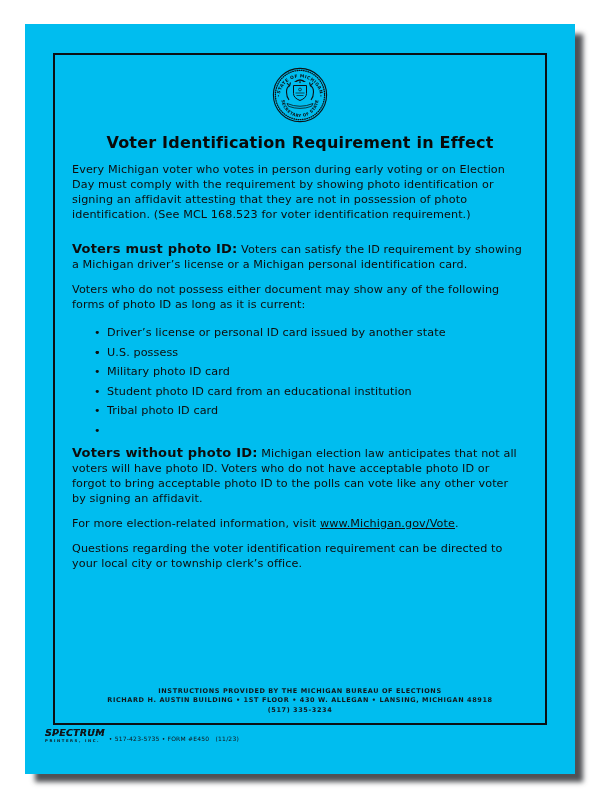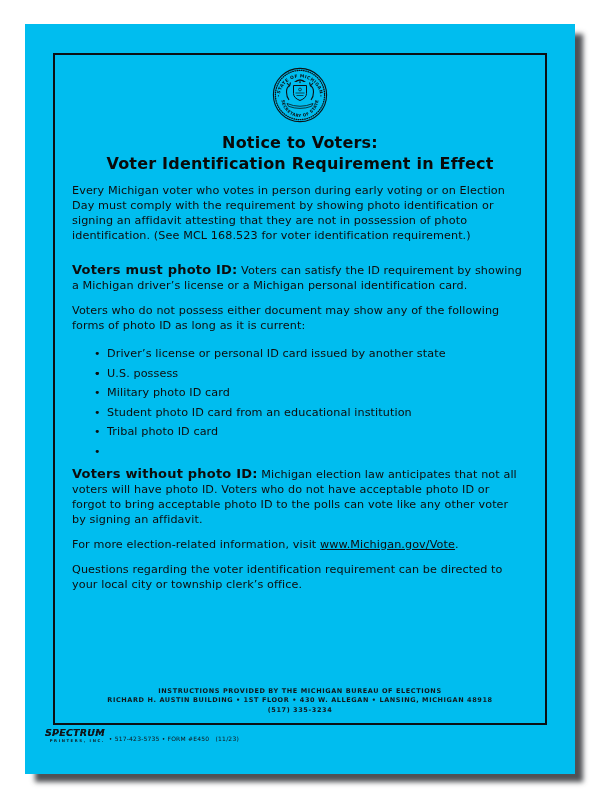--- a/index.html
+++ b/index.html
@@ -68,21 +68,20 @@
     text-align:center;
     font-weight:bold;
     font-size:6.5px;line-height:9.5px;
     letter-spacing:.6px;
     color:#10181c;
   }
   .printer{
     position:absolute;left:20px;top:704px;
     display:flex;align-items:flex-end;
     color:#101418;
-    text-align:right;
   }
   .printer .logoblock{display:flex;flex-direction:column;line-height:1;}
   .printer .logo{
     font-style:italic;font-weight:bold;
     font-size:9.5px;letter-spacing:.2px;
     background:repeating-linear-gradient(to bottom,#101418 0,#101418 2px,#00bdef 2px,#00bdef 2.8px);
     -webkit-background-clip:text;background-clip:text;
   }
   .printer .logosub{
     font-size:3.8px;font-weight:bold;letter-spacing:1.6px;margin-top:1px;
@@ -117,21 +116,20 @@
         <path d="M22 15 Q28 9.5 34 15 L31.5 15 Q28 12.5 24.5 15 Z" fill="#0d1114"></path>
         <path d="M26.8 14.6 h2.4 l-1.2 2 z" fill="#0d1114"></path>
         <path d="M21.5 18.5 h13 v8 q0 4.5 -6.5 7 q-6.5 -2.5 -6.5 -7 z" fill="none" stroke="#0d1114" stroke-width="1"></path>
         <circle cx="28" cy="22.5" r="1.4" fill="none" stroke="#0d1114" stroke-width="0.7"></circle>
         <path d="M23.5 26 h9 M24.5 28.5 h7" stroke="#0d1114" stroke-width="0.7"></path>
         <path d="M17.5 19 q-3 1 -3 6 q0 5 2.5 8 M17.5 19 l-2.5 -3 M17.5 19 l1 -3.5" fill="none" stroke="#0d1114" stroke-width="1.1"></path>
         <path d="M38.5 19 q3 1 3 6 q0 5 -2.5 8 M38.5 19 l2.5 -3 M38.5 19 l-1 -3.5" fill="none" stroke="#0d1114" stroke-width="1.1"></path>
         <path d="M15 36.5 q13 5.5 26 0 l-1.5 2.8 q-11.5 4.2 -23 0 z" fill="none" stroke="#0d1114" stroke-width="0.8"></path>
       </svg>
 
-      <div class="title">Notice to Voters:</div>
       <div class="title">Voter Identification Requirement in Effect</div>
 
       <p class="first">Every Michigan voter who votes in person during early voting or on Election Day must comply with the requirement by showing photo identification or signing an affidavit attesting that they are not in possession of photo identification. (See MCL 168.523 for voter identification requirement.)</p>
 
       <p class="section"><span class="lead">Voters must photo ID:</span><span> Voters can satisfy the ID requirement by showing a Michigan driver’s license or a Michigan personal identification card.</span></p>
 
       <p>Voters who do not possess either document may show any of the following forms of photo ID as long as it is current:</p>
 
       <ul class="idlist">
         <li><span class="dot">•</span><span>Driver’s license or personal ID card issued by another state</span></li>

